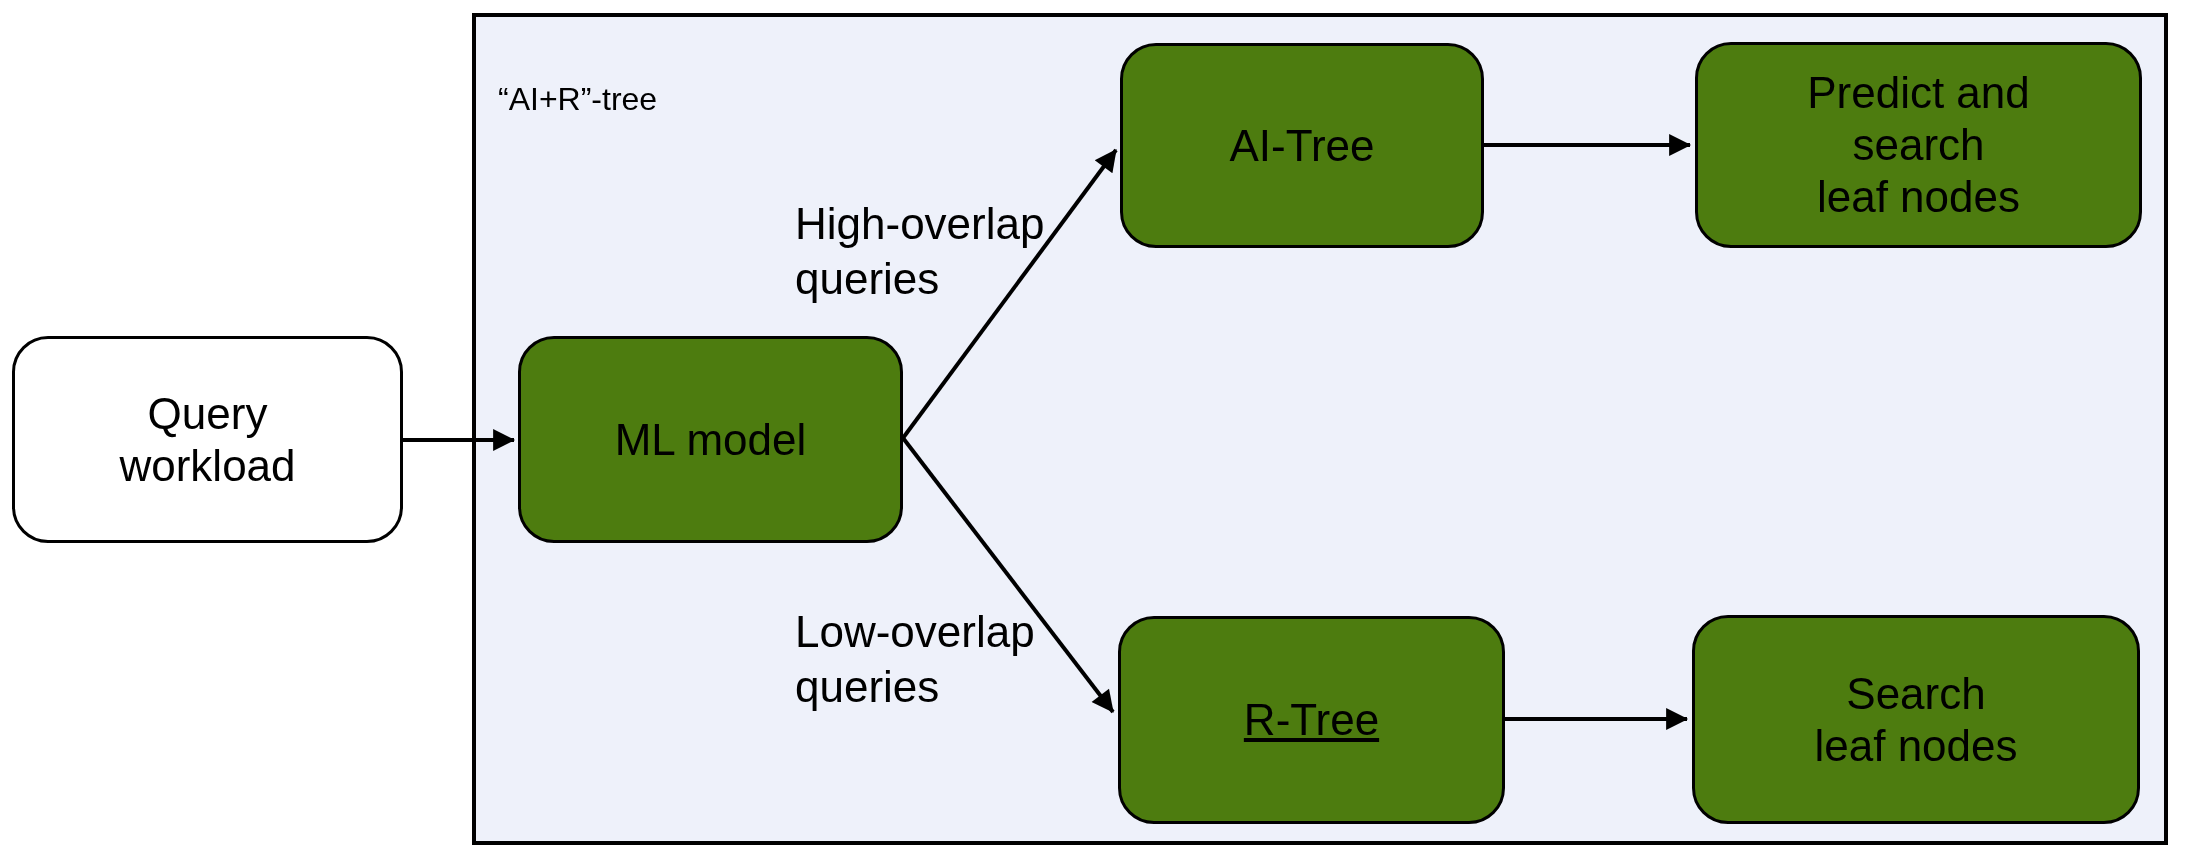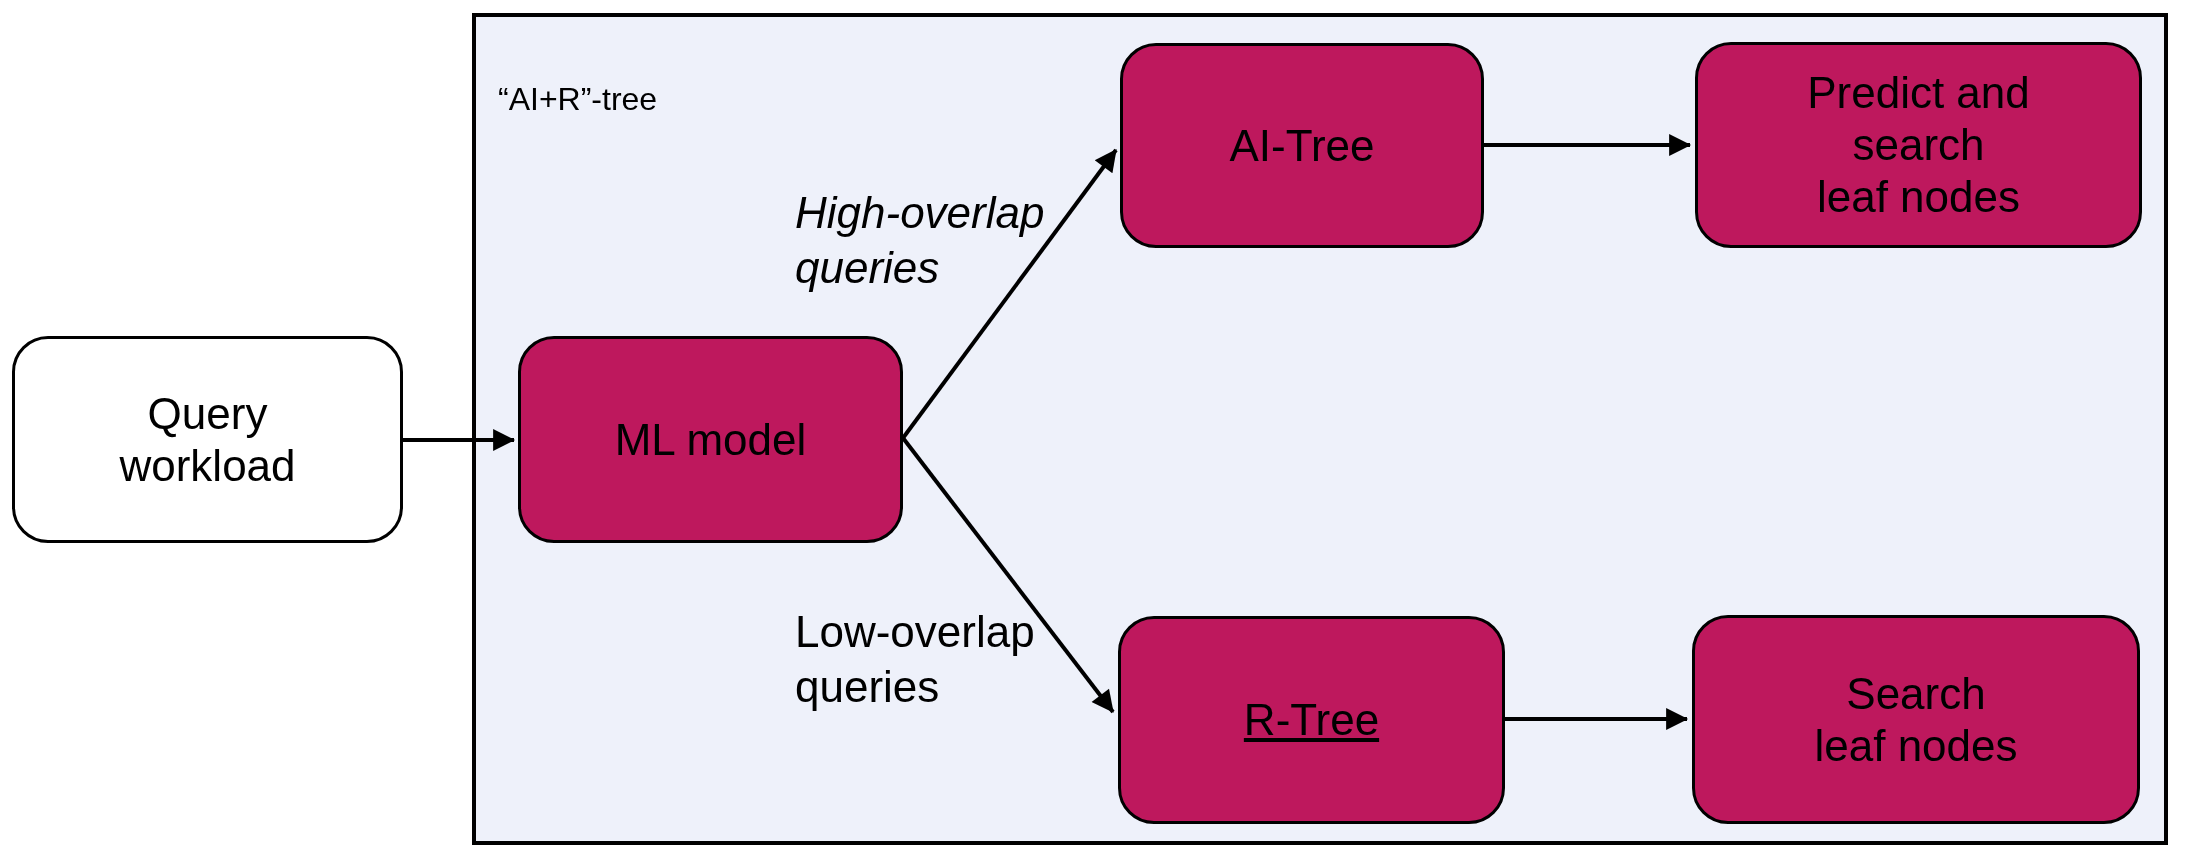--- a/index.html
+++ b/index.html
@@ -34,21 +34,21 @@
     line-height: 50px;
     white-space: pre-line;
     margin-top: 48px;
   }
   
   .node {
     position: absolute;
     box-sizing: border-box;
     border: 3px solid #000000;
     border-radius: 36px;
-    background: #be185d;
+    background: #4d7c0f;
     display: flex;
     align-items: center;
     justify-content: center;
     text-align: center;
   }
   .node .node-label {
     font-size: 44px;
     line-height: 52px;
     white-space: pre-line;
   }
@@ -58,21 +58,21 @@
   .node-predict { left: 1695px; top: 42px;  width: 447px; height: 206px; }
   .node-r       { left: 1118px; top: 616px; width: 387px; height: 208px; text-decoration: underline; }
   .node-search  { left: 1692px; top: 615px; width: 448px; height: 209px; }
   
   .edge-label {
     position: absolute;
     font-size: 44px;
     line-height: 55px;
     white-space: pre-line;
   }
-  .edge-label-high { left: 795px; top: 185px; font-style: italic; }
+  .edge-label-high { left: 795px; top: 196px; }
   .edge-label-low  { left: 795px; top: 604px; }
   
   .arrow-layer {
     position: absolute;
     left: 0;
     top: 0;
     width: 2187px;
     height: 864px;
     pointer-events: none;
   }

